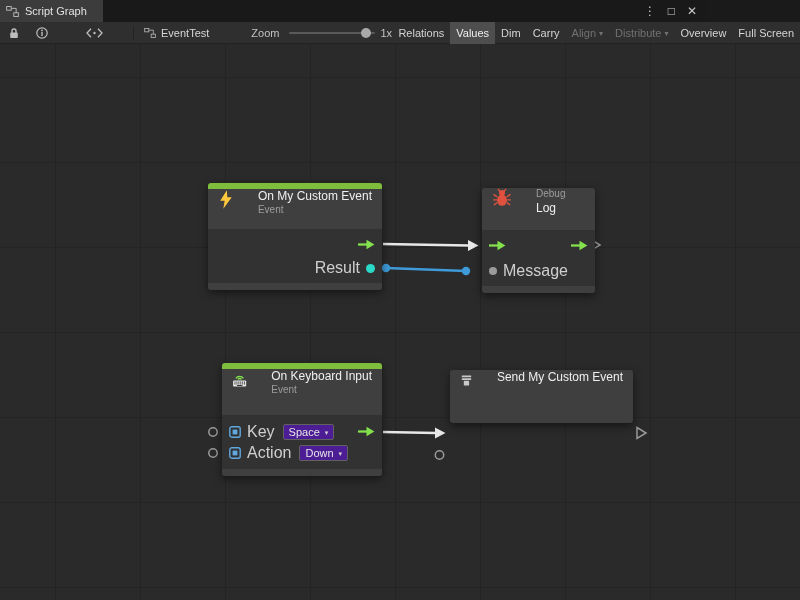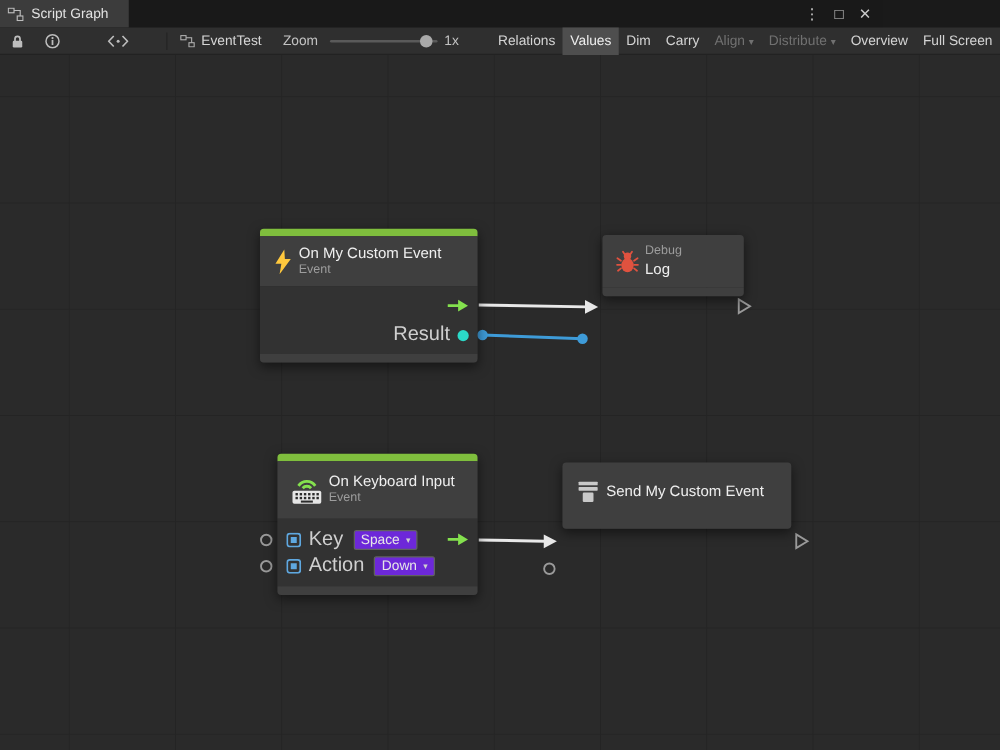--- a/index.html
+++ b/index.html
@@ -10,58 +10,58 @@
   .titlebar{position:absolute;left:0;top:0;width:706px;height:22px;background:#191919;display:flex;align-items:flex-start}
   .tab{height:22px;display:flex;align-items:center;gap:6px;padding:0 16px 0 6px;background:#3c3c3c;font-size:11px;color:#e2e2e2}
   .win-controls{margin-left:auto;display:flex;align-items:center;gap:12px;padding-right:9px;color:#c9c9c9;font-size:12px;line-height:22px}
   .win-controls span{cursor:default}
 
   
   .toolbar{position:absolute;left:0;top:22px;width:800px;height:22px;background:#2f2f2f;border-bottom:1px solid #222;display:flex;align-items:center;font-size:11px;color:#cfcfcf}
   .tb-icon{display:flex;align-items:center;justify-content:center;height:22px;padding:0 4px}
   .tb-sep{width:1px;height:14px;background:#242424;margin:0 4px}
   .graph-name{display:flex;align-items:center;gap:5px;padding:0 6px;color:#d6d6d6}
-  .zoom-label{margin-left:11px;color:#c2c2c2}
+  .zoom-label{margin-left:36px;color:#c2c2c2}
   .slider{position:relative;width:86px;height:22px;margin-left:10px}
   .slider-track{position:absolute;left:0;top:10px;width:86px;height:2px;background:#5a5a5a;border-radius:1px}
   .slider-handle{position:absolute;top:6px;left:72px;width:10px;height:10px;border-radius:50%;background:#a9a9a9}
   .zoom-value{margin-left:5px;color:#c2c2c2}
   .tb-right{margin-left:auto;display:flex;align-items:flex-end;height:22px}
   .tb-btn{display:flex;align-items:center;gap:3px;height:22px;padding:0 6px;color:#d4d4d4;white-space:nowrap}
   .tb-btn.active{background:#4e4e4e;color:#eee}
   .tb-btn.disabled{color:#717171}
   .caret{font-size:8px;line-height:1;transform:translateY(1px)}
 
   
   .canvas{position:absolute;left:0;top:44px;width:800px;height:556px;background-color:#2a2a2a;
     background-image:linear-gradient(to right,#242424 1px,transparent 1px),linear-gradient(to bottom,#242424 1px,transparent 1px);
     background-size:85px 85px,85px 85px;background-position:55px 0,0 33px}
   .wires{position:absolute;left:0;top:0;z-index:1}
 
   
   .node{position:absolute;z-index:2;border-radius:3px;box-shadow:0 3px 9px rgba(0,0,0,.5);font-size:12px}
   .accent{height:6px;background:#7FBE3D;border-radius:3px 3px 0 0}
-  .nheader{background:#3F3F3F;display:flex;align-items:center;gap:4px;padding:0 10px}
+  .nheader{background:#3F3F3F;display:flex;align-items:flex-start;gap:24px;padding:0 10px}
   .node.noaccent .nheader{border-radius:3px 3px 0 0}
   .h40{height:40px}.h42{height:42px}.h46{height:46px}
   .titles{display:flex;flex-direction:column;justify-content:center;line-height:1.25}
   .ntitle{color:#EFEFEF;font-size:12px;white-space:nowrap}
   .nsub{color:#9d9d9d;font-size:10px}
   .nbody{background:#323232;padding:3px 0}
   .row{display:flex;align-items:center;height:24px;padding:0 7px;gap:6px;color:#d2d2d2}
   .row.end{justify-content:flex-end}
   .row.between{justify-content:space-between}
   .r21{height:21px}.r22{height:22px}.r26{height:26px}
   .pad6{padding:6px 0}.pad2{padding:2px 0}
   .nfooter{height:7px;background:#3F3F3F;border-radius:0 0 3px 3px}
   .dot{display:inline-block;border-radius:50%}
   .dot.teal{width:9px;height:9px;background:#2BD9C8}
   .dot.gray{width:8px;height:8px;background:#9a9a9a}
   .plabel{font-size:16px;color:#cfcfcf}
-  .dropdown{display:inline-flex;align-items:center;gap:5px;background:#6d28d9;border:1px solid #616161;border-radius:2px;padding:0 5px;height:16px;font-size:11px;color:#e6e6e6;margin-left:2px}
+  .dropdown{display:inline-flex;align-items:center;gap:5px;background:#4c1d95;border:1px solid #616161;border-radius:2px;padding:0 5px;height:16px;font-size:11px;color:#e6e6e6;margin-left:2px}
   .dropdown .caret{font-size:7px;color:#cfcfcf}
   .value-box{display:inline-block;background:#D9D9D9;color:#151515;font-size:11px;height:16px;line-height:16px;padding:0 5px;min-width:15px;border-radius:1px}
   .port{width:17px;height:11px;flex:0 0 auto}
   .ml-auto{margin-left:auto}
 </style>
 </head>
 <body>
 
 <svg width="0" height="0" style="position:absolute" aria-hidden="true">
   <symbol id="flow-arrow" viewBox="0 0 17 11">
@@ -210,20 +210,34 @@
             <line x1="15.5" y1="15.5" x2="18" y2="17.5"></line>
           <line x1="7.8" y1="3.8" x2="6.2" y2="1.4"></line>
             <line x1="12.2" y1="3.8" x2="13.8" y2="1.4"></line>
         </g>
         <circle cx="10" cy="5.2" r="3.1" fill="#E0523F"></circle>
         <ellipse cx="10" cy="12.8" rx="5.2" ry="6" fill="#E0523F"></ellipse>
       </svg>
       <div class="titles">
         <span class="nsub">Debug</span>
         <span class="ntitle">Log</span>
+      </div>
+    </div>
+    <div class="nbody pad2">
+      <div class="row between r26">
+        <svg class="port">
+            <use href="#flow-arrow"></use>
+          </svg>
+        <svg class="port">
+            <use href="#flow-arrow"></use>
+          </svg>
+      </div>
+      <div class="row r26">
+        <span class="dot gray"></span>
+        <span class="plabel">Message</span>
       </div>
     </div>
     <div class="nfooter"></div>
   </div>
 
   <div class="node" style="left:222px;top:319px;width:160px">
     <div class="accent"></div>
     <div class="nheader h46">
       <svg width="27" height="23" viewBox="0 0 28 24">
         <path d="M7 8 A8.5 8.5 0 0 1 21 8" fill="none" stroke="#84E14E" stroke-width="2.4"></path>

